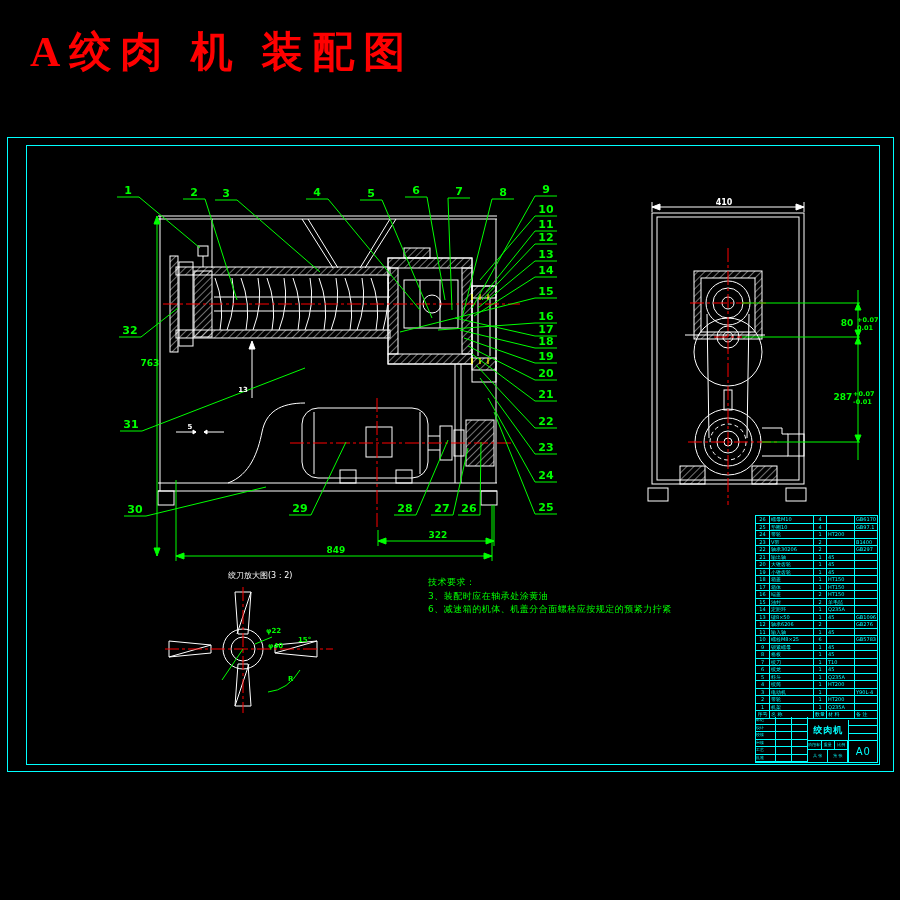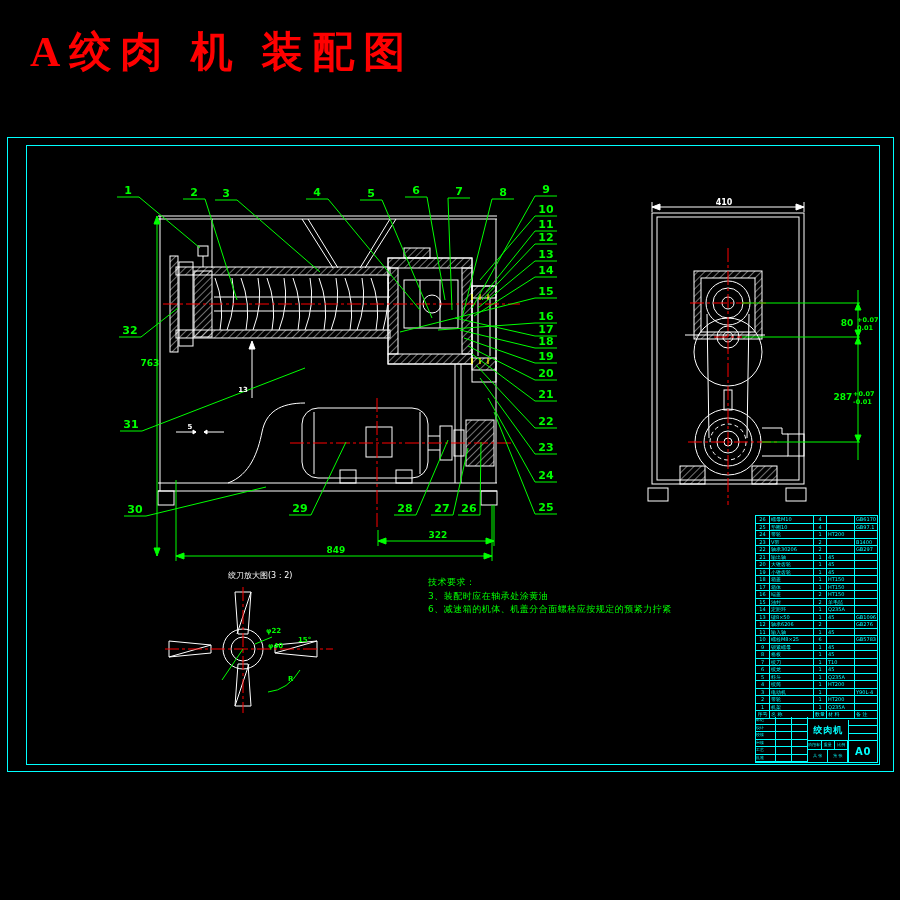--- a/index.html
+++ b/index.html
@@ -35,21 +35,21 @@
                 border-bottom:1px solid #00ffff;box-sizing:border-box;letter-spacing:1px;}
   .tb-mrow{display:flex;height:9px;border-bottom:1px solid #00ffff;box-sizing:border-box;}
   .tb-mrow div{flex:1;border-right:1px solid #00ffff;box-sizing:border-box;font-size:4px;
                line-height:8px;overflow:hidden;white-space:nowrap;text-align:center;}
   .tb-brow{display:flex;flex:1;}
   .tb-brow div{flex:1;border-right:1px solid #00ffff;box-sizing:border-box;font-size:4px;
                line-height:12px;overflow:hidden;white-space:nowrap;text-align:center;}
   .tb-right{width:28px;display:flex;flex-direction:column;}
   .tb-rrow{height:7.5px;border-bottom:1px solid #00ffff;box-sizing:border-box;font-size:4px;
            line-height:7px;overflow:hidden;text-align:center;white-space:nowrap;}
-  #tb-sheet{flex:1;font-size:10px;font-weight:bold;text-align:center;line-height:21px;letter-spacing:1px;}
+  #tb-sheet{flex:1;font-size:10px;font-weight:normal;text-align:center;line-height:21px;letter-spacing:1px;}
   #detail-title{color:#ffffff;font-size:8px;white-space:nowrap;left:228px;top:570px;}
 </style>
 </head>
 <body>
 
 <div id="red-title" class="abs">A绞肉 机 装配图</div>
 
 <div id="outer-frame" class="abs"></div>
 <div id="inner-frame" class="abs"></div>
 

